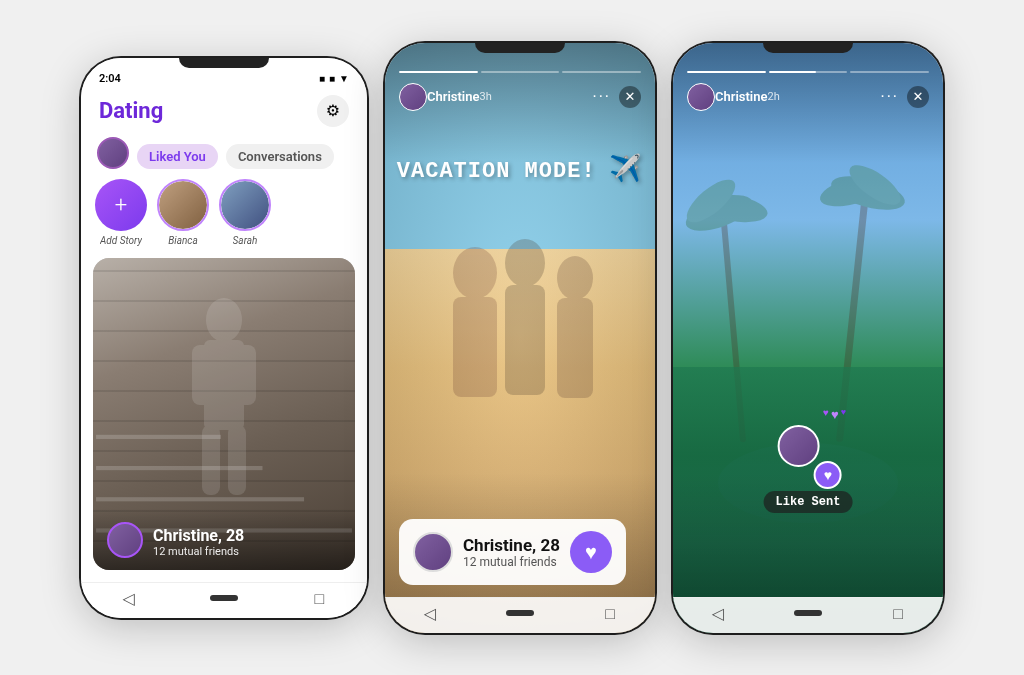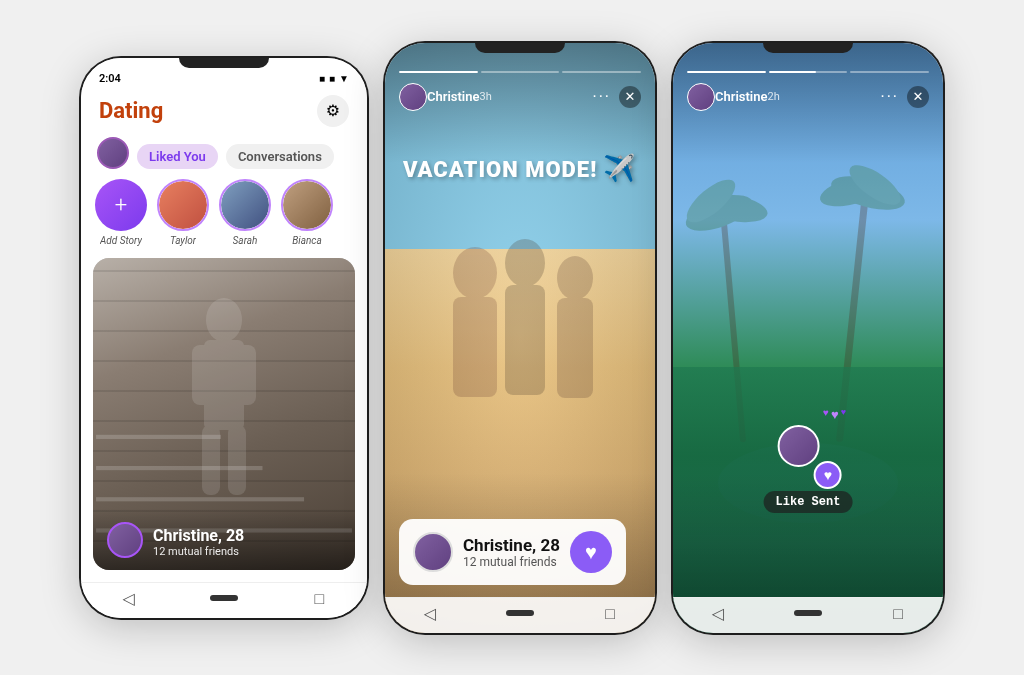--- a/index.html
+++ b/index.html
@@ -59,21 +59,21 @@
 
     .dating-header {
       display: flex;
       align-items: center;
       justify-content: space-between;
       padding: 4px 18px 10px;
     }
     .dating-title {
       font-size: 22px;
       font-weight: 700;
-      color: #c2410c;
+      color: #6d28d9;
     }
     .gear-btn {
       width: 32px; height: 32px;
       background: #f0f0f0;
       border-radius: 50%;
       display: flex; align-items: center; justify-content: center;
       font-size: 16px;
       cursor: pointer;
     }
 
@@ -261,20 +261,21 @@
       position: absolute;
       top: 110px;
       left: 0; right: 0;
       text-align: center;
       z-index: 10;
       color: #fff;
       font-size: 22px;
       font-weight: 900;
       letter-spacing: 1px;
       text-shadow: 2px 2px 4px rgba(0,0,0,0.3);
+      font-family: Liberation Mono, monospace;
     }
     .vacation-emoji { font-size: 26px; }
 
     
     .story-card-bottom {
       position: absolute;
       bottom: 48px;
       left: 14px; right: 14px;
       z-index: 10;
       display: flex;
@@ -457,35 +458,29 @@
       <div class="tab-pill inactive">Conversations</div>
     </div>
 
     <div class="stories-row">
       <div class="story-item">
         <div class="add-plus">+</div>
         <span class="story-label">Add Story</span>
       </div>
       <div class="story-item">
         <div class="story-avatar">
-          <div class="fake-avatar av-taylor" style="width:100%;height:100%;"></div>
+          <div class="fake-avatar av-bianca" style="width:100%;height:100%;"></div>
         </div>
-        <span class="story-label">Taylor</span>
+        <span class="story-label">Bianca</span>
       </div>
       <div class="story-item">
         <div class="story-avatar">
           <div class="fake-avatar av-sarah" style="width:100%;height:100%;"></div>
         </div>
         <span class="story-label">Sarah</span>
-      </div>
-      <div class="story-item">
-        <div class="story-avatar">
-          <div class="fake-avatar av-bianca" style="width:100%;height:100%;"></div>
-        </div>
-        <span class="story-label">Bianca</span>
       </div>
     </div>
 
     <div class="profile-card">
       <div class="stairs-photo">
 
         <svg width="100%" height="100%" viewBox="0 0 246 300" preserveAspectRatio="xMidYMax meet" style="position:absolute;bottom:0;left:0;opacity:0.18">
           <rect x="0" y="260" width="246" height="4" fill="#fff"></rect>
           <rect x="0" y="230" width="200" height="4" fill="#fff"></rect>
           <rect x="0" y="200" width="160" height="4" fill="#fff"></rect>

